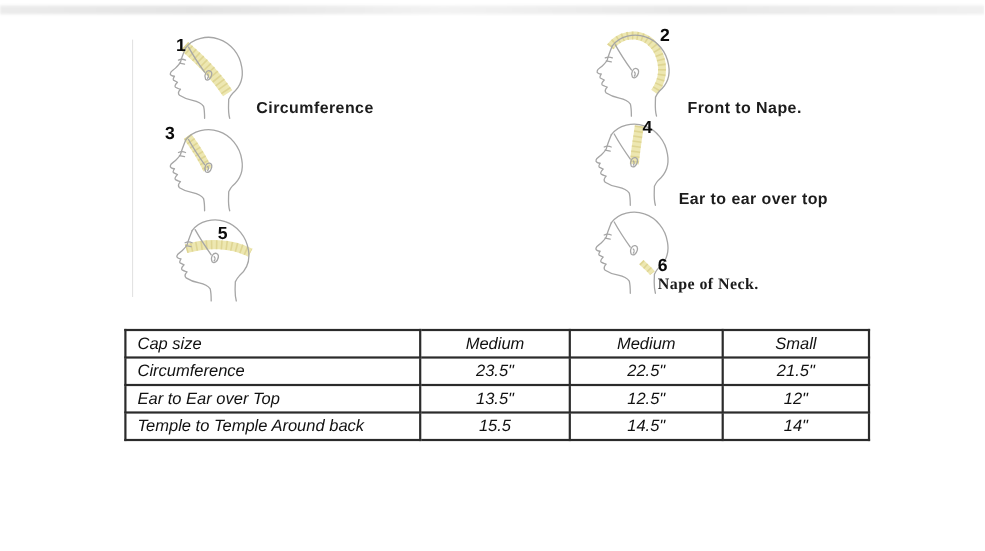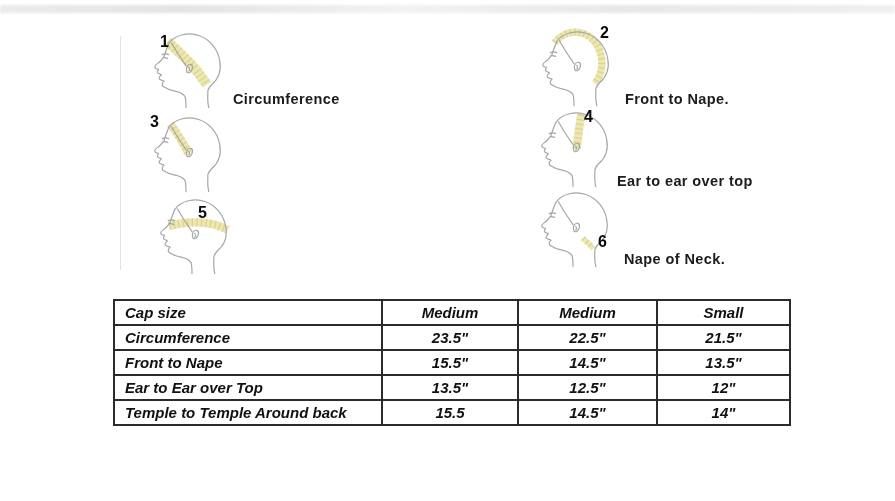--- a/index.html
+++ b/index.html
@@ -45,31 +45,31 @@
   .fig5 .num{left:52px; top:9px;}
   .fig6 .num{left:71px; top:45px;}
 
   .lbl{position:absolute; font-weight:bold; font-size:14.5px; color:#1c1c1c;
        letter-spacing:.4px; white-space:nowrap; line-height:1;}
   .lbl1{left:233px; top:92px;}
   .lbl2{left:625px; top:92px;}
   .lbl3{left:233px; top:174px;}
   .lbl4{left:617px; top:174px;}
   .lbl5{left:233px; top:252px;}
-  .lbl6{left:624px; top:252px;}
+  .lbl6{left:598px; top:252px;font-family:Liberation Serif, serif;}
 
   
   .chart{
     position:absolute; left:113px; top:299px; width:676px;
     border-collapse:collapse; table-layout:fixed;
     font-style:italic; font-size:15px; color:#111;
   }
   .chart th,.chart td{
     border:2px solid #2b2b2b; height:23px; padding:0;
-    font-weight:bold; vertical-align:middle; text-align:center;
+    font-weight:normal; vertical-align:middle; text-align:center;
     overflow:hidden; white-space:nowrap;
   }
   .chart .c0{text-align:left; padding-left:10px;}
 </style>
 </head>
 <body>
 
 <svg width="0" height="0" style="position:absolute" aria-hidden="true">
   <defs>
     <g id="head-sym">
@@ -158,26 +158,20 @@
       <th>Medium</th>
       <th>Small</th>
     </tr>
     <tr>
       <td class="c0">Circumference</td>
       <td>23.5"</td>
       <td>22.5"</td>
       <td>21.5"</td>
     </tr>
     <tr>
-      <td class="c0">Front to Nape</td>
-      <td>15.5"</td>
-      <td>14.5"</td>
-      <td>13.5"</td>
-    </tr>
-    <tr>
       <td class="c0">Ear to Ear over Top</td>
       <td>13.5"</td>
       <td>12.5"</td>
       <td>12"</td>
     </tr>
     <tr>
       <td class="c0">Temple to Temple Around back</td>
       <td>15.5</td>
       <td>14.5"</td>
       <td>14"</td>

